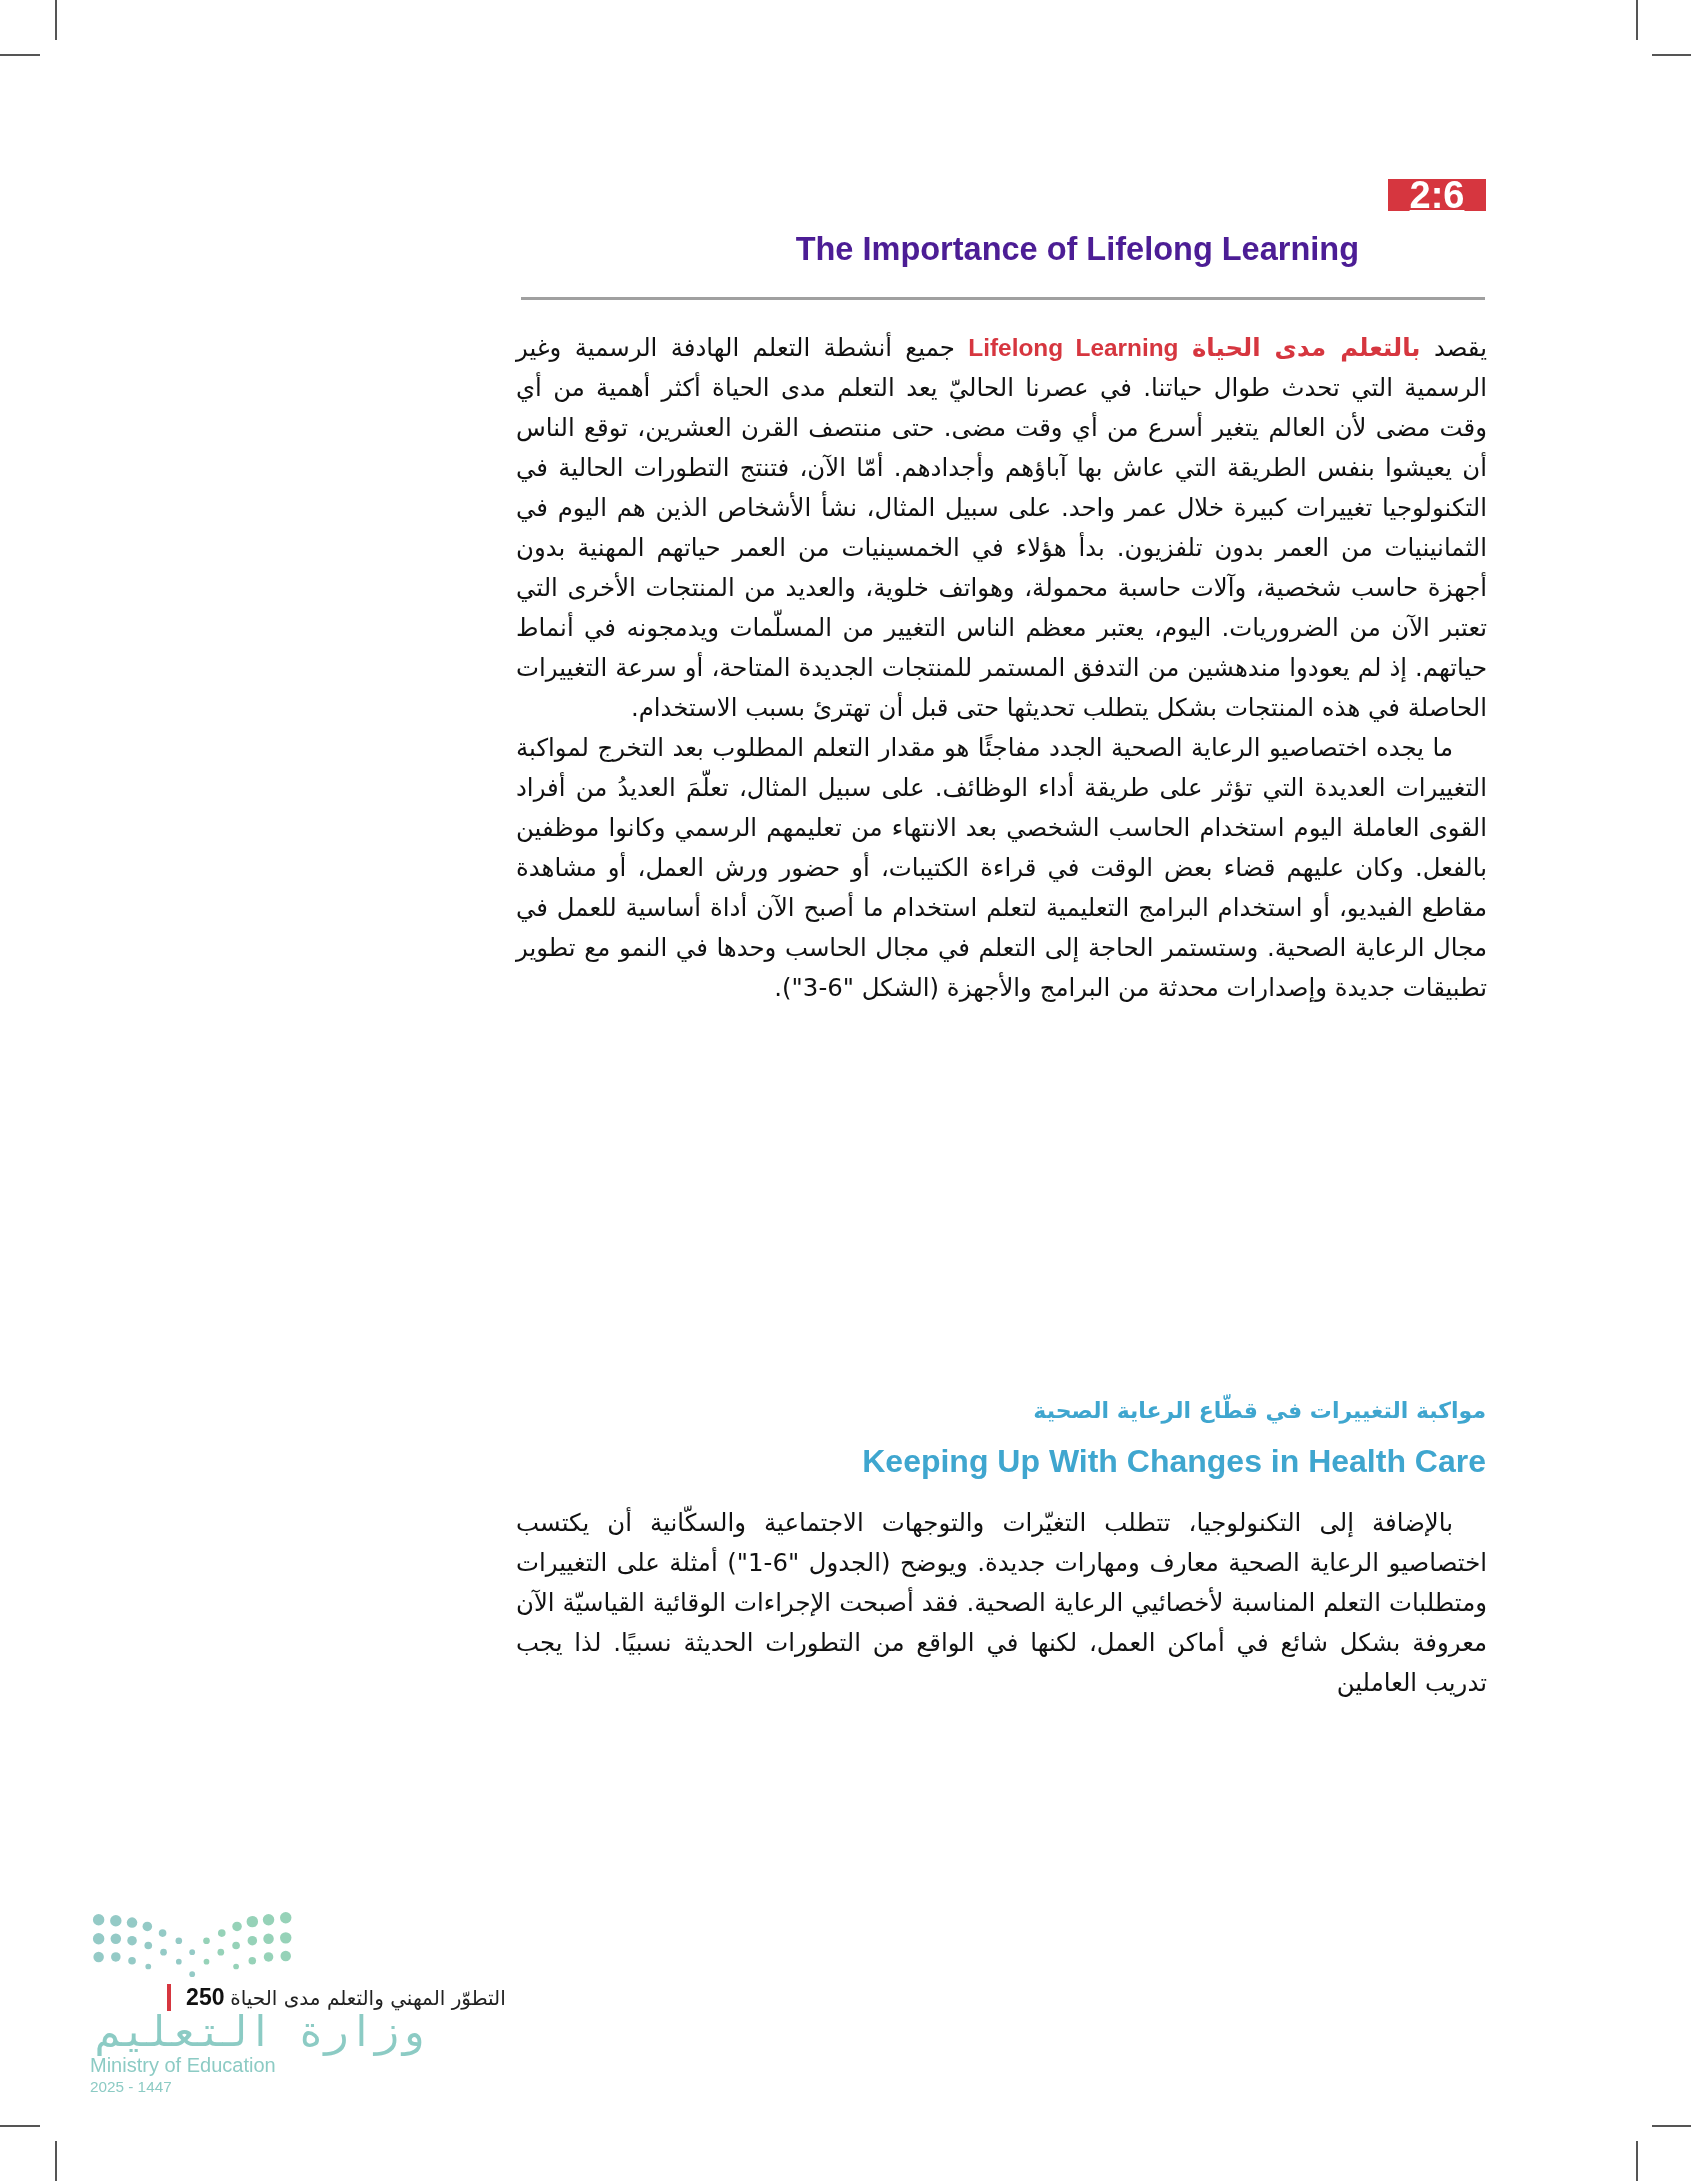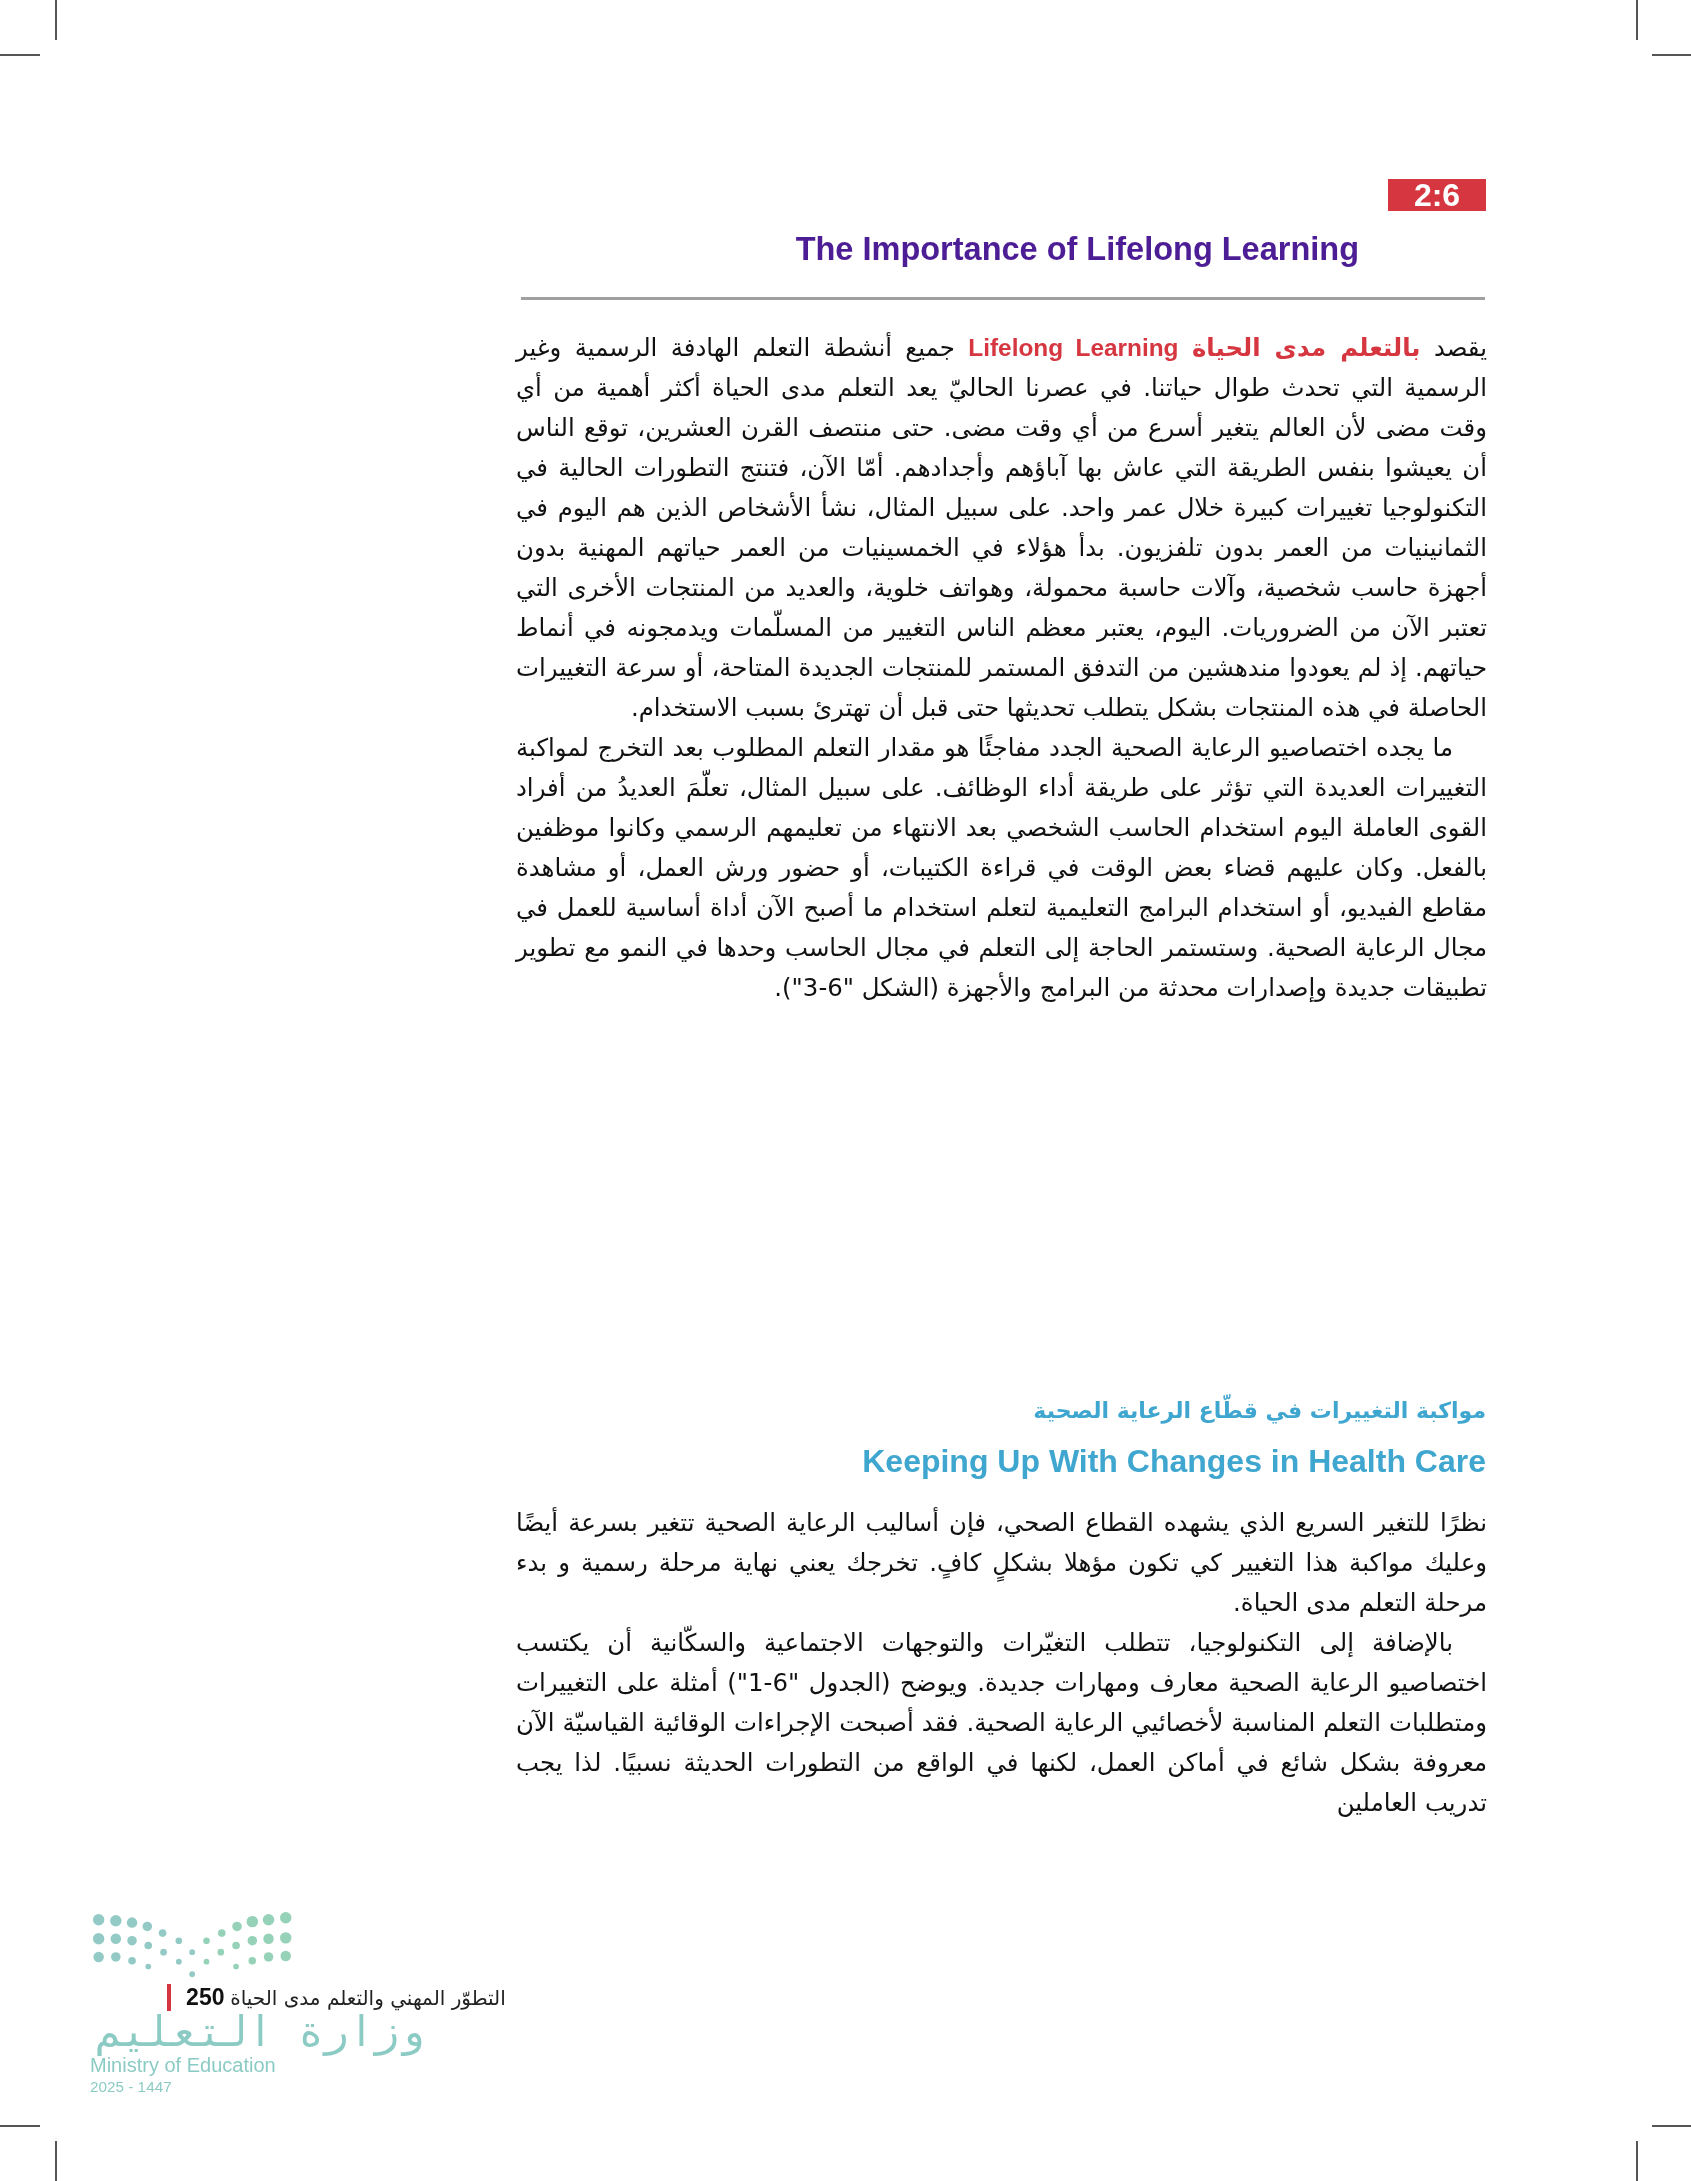--- a/index.html
+++ b/index.html
@@ -4,21 +4,21 @@
 <style>
   html, body { margin:0; padding:0; background:#ffffff; }
   body { width:1692px; height:2181px; position:relative; overflow:hidden;
          font-family:"DejaVu Sans", sans-serif; color:#1a1a1a; }
   .crop { position:absolute; background:#555; }
   .crop.v { width:1.9px; height:40px; }
   .crop.h { height:1.9px; width:40px; }
 
   .sec-head { position:absolute; right:206px; top:179px; display:flex; align-items:center; direction:rtl; }
   .sec-num { background:#d6363f; color:#fff; font-family:"Liberation Sans", sans-serif; font-weight:bold;
-             font-size:32px; width:98px; height:32px; display:flex; align-items:center; justify-content:center; }
+             font-size:38px; width:98px; height:32px; display:flex; align-items:center; justify-content:center;text-decoration:underline; }
   .sec-ar { color:#d6363f; font-weight:bold; font-size:36px; margin-right:21px; }
   .sec-en { position:absolute; right:333px; top:231px; color:#4c1d95; font-family:"Liberation Sans", sans-serif;
             font-weight:bold; font-size:32.5px; white-space:nowrap; }
   .sep { position:absolute; left:521px; top:297px; width:964px; height:2.9px; background:#a0a0a0; }
 
   .body-text { position:absolute; left:516px; width:971px; direction:rtl; text-align:justify;
                font-size:24.4px; line-height:40px; color:#111; }
   .body-text p { margin:0; }
   .body-text p.indent { text-indent:34px; }
   .hl { color:#d6363f; font-weight:bold; }
@@ -63,21 +63,20 @@
     <span class="hl-en" dir="ltr">Lifelong Learning</span>
     <span>جميع أنشطة التعلم الهادفة الرسمية وغير الرسمية التي تحدث طوال حياتنا. في عصرنا الحاليّ يعد التعلم مدى الحياة أكثر أهمية من أي وقت مضى لأن العالم يتغير أسرع من أي وقت مضى. حتى منتصف القرن العشرين، توقع الناس أن يعيشوا بنفس الطريقة التي عاش بها آباؤهم وأجدادهم. أمّا الآن، فتنتج التطورات الحالية في التكنولوجيا تغييرات كبيرة خلال عمر واحد. على سبيل المثال، نشأ الأشخاص الذين هم اليوم في الثمانينيات من العمر بدون تلفزيون. بدأ هؤلاء في الخمسينيات من العمر حياتهم المهنية بدون أجهزة حاسب شخصية، وآلات حاسبة محمولة، وهواتف خلوية، والعديد من المنتجات الأخرى التي تعتبر الآن من الضروريات. اليوم، يعتبر معظم الناس التغيير من المسلّمات ويدمجونه في أنماط حياتهم. إذ لم يعودوا مندهشين من التدفق المستمر للمنتجات الجديدة المتاحة، أو سرعة التغييرات الحاصلة في هذه المنتجات بشكل يتطلب تحديثها حتى قبل أن تهترئ بسبب الاستخدام.</span>
   </p>
   <p class="indent">ما يجده اختصاصيو الرعاية الصحية الجدد مفاجئًا هو مقدار التعلم المطلوب بعد التخرج لمواكبة التغييرات العديدة التي تؤثر على طريقة أداء الوظائف. على سبيل المثال، تعلّمَ العديدُ من أفراد القوى العاملة اليوم استخدام الحاسب الشخصي بعد الانتهاء من تعليمهم الرسمي وكانوا موظفين بالفعل. وكان عليهم قضاء بعض الوقت في قراءة الكتيبات، أو حضور ورش العمل، أو مشاهدة مقاطع الفيديو، أو استخدام البرامج التعليمية لتعلم استخدام ما أصبح الآن أداة أساسية للعمل في مجال الرعاية الصحية. وستستمر الحاجة إلى التعلم في مجال الحاسب وحدها في النمو مع تطوير تطبيقات جديدة وإصدارات محدثة من البرامج والأجهزة (الشكل "6-3").</p>
 </div>
 
 <div class="sub-ar">مواكبة التغييرات في قطّاع الرعاية الصحية</div>
 <div class="sub-en">Keeping Up With Changes in Health Care</div>
 
 <div class="body-text" style="top:1503px;">
-  <p>نظرًا للتغير السريع الذي يشهده القطاع الصحي، فإن أساليب الرعاية الصحية تتغير بسرعة أيضًا وعليك مواكبة هذا التغيير كي تكون مؤهلا بشكلٍ كافٍ. تخرجك يعني نهاية مرحلة رسمية و بدء مرحلة التعلم مدى الحياة.</p>
   <p class="indent">بالإضافة إلى التكنولوجيا، تتطلب التغيّرات والتوجهات الاجتماعية والسكّانية أن يكتسب اختصاصيو الرعاية الصحية معارف ومهارات جديدة. ويوضح (الجدول "6-1") أمثلة على التغييرات ومتطلبات التعلم المناسبة لأخصائيي الرعاية الصحية. فقد أصبحت الإجراءات الوقائية القياسيّة الآن معروفة بشكل شائع في أماكن العمل، لكنها في الواقع من التطورات الحديثة نسبيًا. لذا يجب تدريب العاملين</p>
 </div>
 
 <div class="logo">
   <div class="dots">
     <svg width="210" height="67" viewBox="0 0 220 70">
       <g fill="#94cac6">
         <circle cx="8" cy="8" r="6"></circle>
           <circle cx="26" cy="9" r="6"></circle>
           <circle cx="43" cy="11" r="5.5"></circle>

